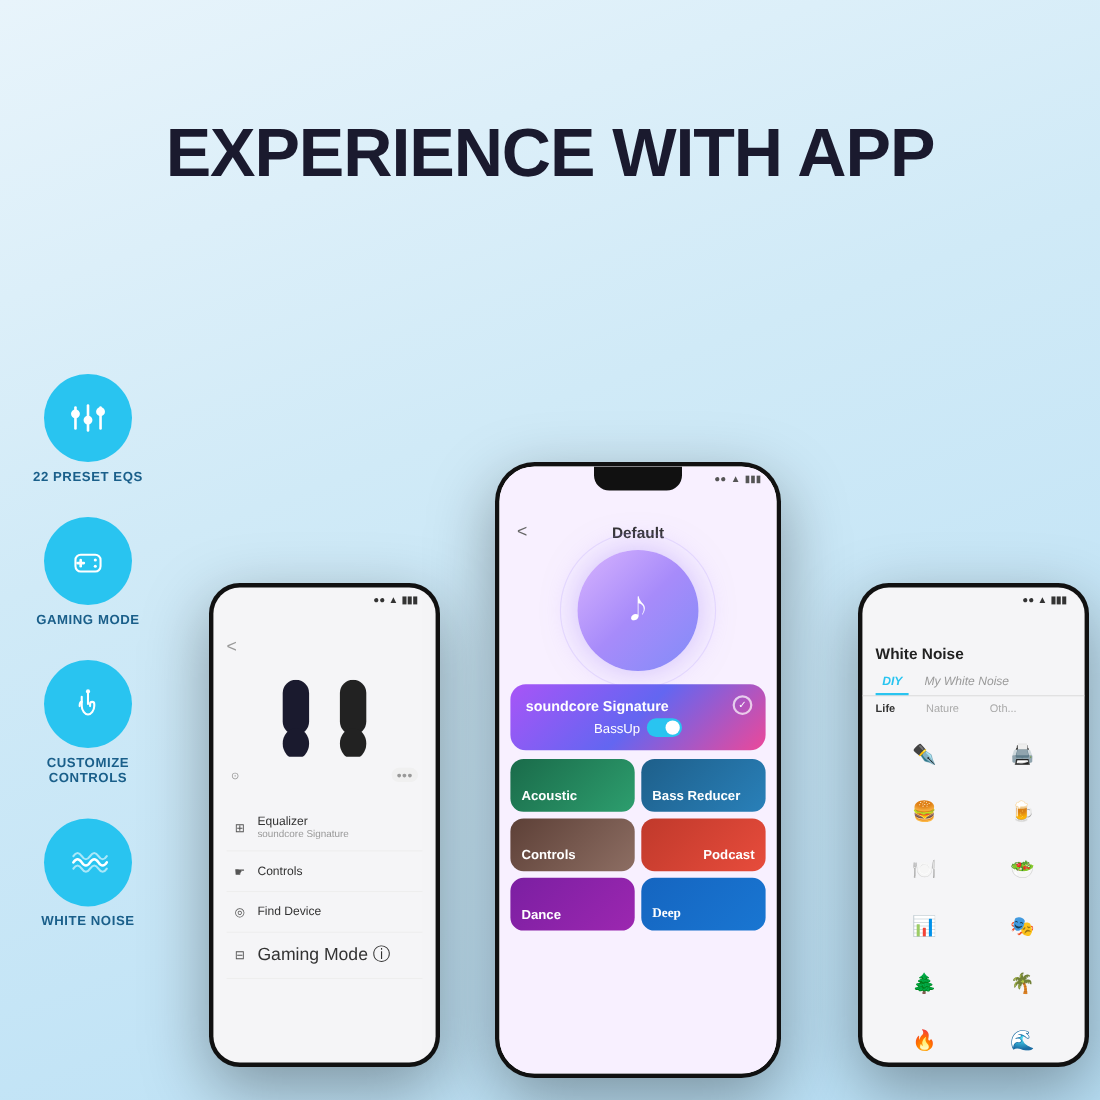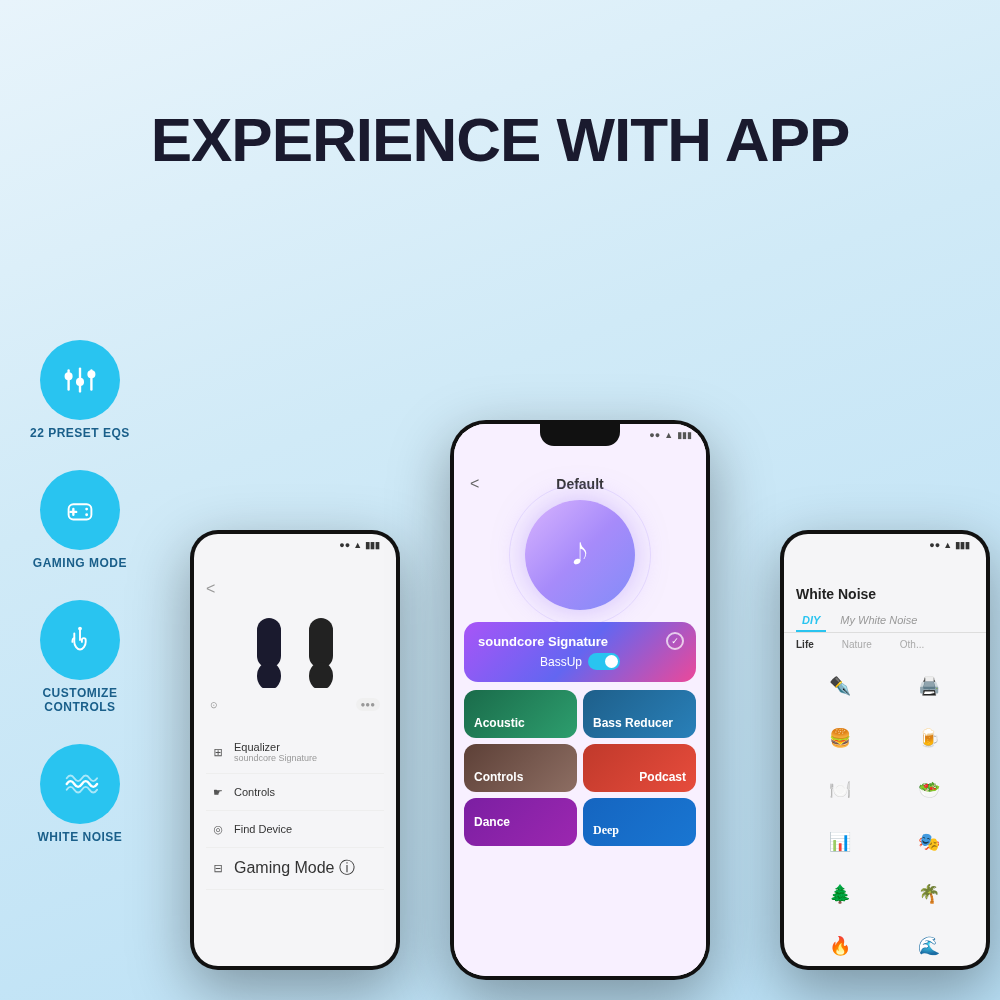--- a/index.html
+++ b/index.html
@@ -320,21 +320,20 @@
     }
     .eq-classical {
       background: linear-gradient(135deg, #5d4037, #8d6e63);
     }
     .eq-podcast {
       background: linear-gradient(135deg, #c0392b, #e74c3c);
       justify-content: flex-end;
     }
     .eq-dance {
       background: linear-gradient(135deg, #7b1fa2, #9c27b0);
-      align-items: center;
     }
     .eq-deep {
       background: linear-gradient(135deg, #1565c0, #1976d2);
       font-family: Liberation Serif, serif;
     }
 
     
     .right-screen-content {
       padding: 30px 0 0;
     }

